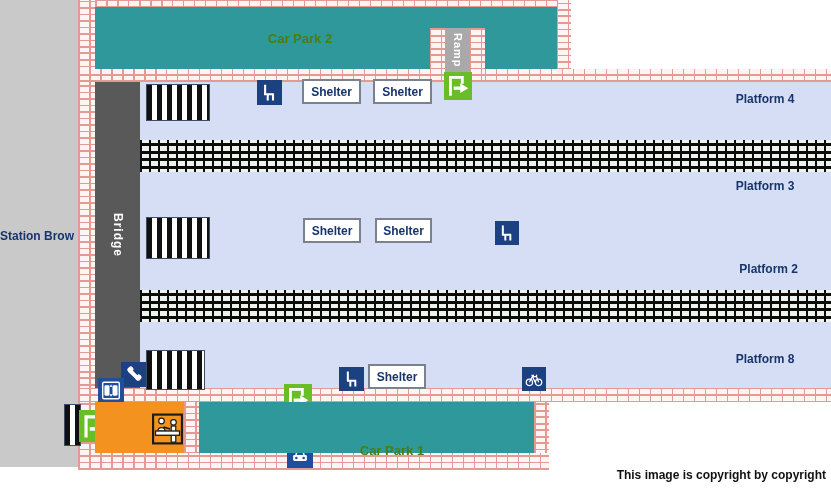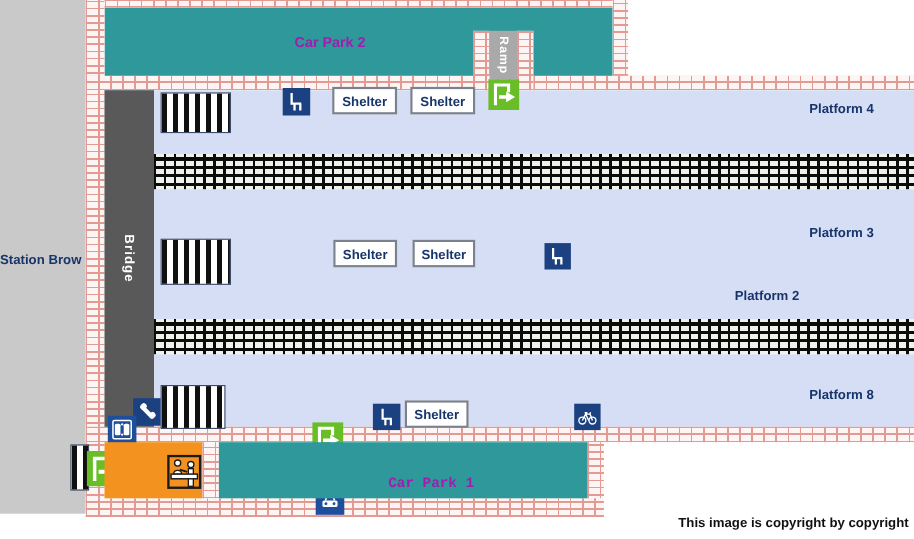--- a/index.html
+++ b/index.html
@@ -28,21 +28,21 @@
       linear-gradient(to bottom,
         transparent 0 3px,#0b0b0b 3px 6px,transparent 6px 11px,#0b0b0b 11px 14px,
         transparent 14px 18px,#0b0b0b 18px 21px,transparent 21px 26px,#0b0b0b 26px 29px,transparent 29px);
   }
   .zebra{
     background:repeating-linear-gradient(90deg,#101010 0 5px,#ffffff 5px 10px);
     border:1px solid #3c4b66;
   }
   
   .lbl{color:#17356b;font-weight:bold;font-size:12px;white-space:nowrap;}
-  .cp-label{color:#a21caf;font-weight:bold;font-size:13px;text-align:center;white-space:nowrap;}
+  .cp-label{color:#4d7c0f;font-weight:bold;font-size:13px;text-align:center;white-space:nowrap;}
   .vert{writing-mode:vertical-rl;text-orientation:mixed;color:#fff;font-weight:bold;
         display:flex;align-items:center;justify-content:center;letter-spacing:1px;}
   .shelter{
     background:#fff;border:2px solid #7a828e;color:#17356b;font-weight:bold;font-size:12px;
     display:flex;align-items:center;justify-content:center;box-sizing:border-box;height:25px;
   }
   .icon{display:flex;align-items:center;justify-content:center;}
   .navy-icon{background:#1c4181;}
   .blue-icon{background:#1f4f9c;}
   .green-icon{background:#69be28;}
@@ -79,22 +79,22 @@
   <div class="abs ramp vert" style="left:445px;top:28px;width:25px;height:44px;font-size:11px;">Ramp</div>
 
   <div class="abs bridge vert" style="left:95px;top:82px;width:45px;height:306px;font-size:12px;">Bridge</div>
 
   <div class="abs zebra" style="left:146px;top:84px;width:62px;height:35px;"></div>
   <div class="abs zebra" style="left:146px;top:217px;width:62px;height:40px;"></div>
   <div class="abs zebra" style="left:146px;top:350px;width:57px;height:38px;"></div>
   <div class="abs zebra" style="left:64px;top:404px;width:15px;height:40px;"></div>
 
   <div class="abs lbl" style="left:700px;top:92px;width:130px;text-align:center;">Platform 4</div>
-  <div class="abs lbl" style="left:700px;top:204px;width:130px;text-align:center;">Platform 3</div>
-  <div class="abs lbl" style="left:668px;top:262px;width:130px;text-align:left;">Platform 2</div>
+  <div class="abs lbl" style="left:700px;top:179px;width:130px;text-align:center;">Platform 3</div>
+  <div class="abs lbl" style="left:668px;top:262px;width:130px;text-align:right;">Platform 2</div>
   <div class="abs lbl" style="left:700px;top:352px;width:130px;text-align:center;">Platform 8</div>
 
   <div class="abs shelter" style="left:302px;top:79px;width:59px;">Shelter</div>
   <div class="abs shelter" style="left:373px;top:79px;width:59px;">Shelter</div>
   <div class="abs shelter" style="left:303px;top:218px;width:58px;">Shelter</div>
   <div class="abs shelter" style="left:375px;top:218px;width:57px;">Shelter</div>
   <div class="abs shelter" style="left:368px;top:364px;width:58px;">Shelter</div>
 
   <div class="abs icon navy-icon" style="left:257px;top:80px;width:25px;height:25px;">
     <svg width="21" height="21" viewBox="0 0 24 24">
@@ -179,17 +179,17 @@
         <circle cx="7.5" cy="6" r="2.1" fill="#fff" stroke="#1a1a1a" stroke-width="0.9"></circle>
         <path d="M4.8 13.5 c0-3.4 5.4-3.4 5.4 0 z" fill="#fff" stroke="#1a1a1a" stroke-width="0.9"></path>
         <path d="M9 10.5 l5 1.5" stroke="#1a1a1a" stroke-width="1.2"></path>
         <circle cx="16.5" cy="7" r="2.1" fill="#fff" stroke="#1a1a1a" stroke-width="0.9"></circle>
         <rect x="14.8" y="9.8" width="3.4" height="12" fill="#fff" stroke="#1a1a1a" stroke-width="0.9"></rect>
         <rect x="3" y="13.5" width="18" height="3.2" fill="#fff" stroke="#1a1a1a" stroke-width="1"></rect>
       </svg>
   </div>
 
   <div class="abs teal" style="left:199px;top:402px;width:335px;height:51px;"></div>
-  <div class="abs cp-label" style="left:199px;top:432px;width:386px;font-family:Liberation Mono, monospace;">Car Park 1</div>
+  <div class="abs cp-label" style="left:199px;top:443px;width:386px;">Car Park 1</div>
 
   <div class="abs copyright" style="right:5px;top:468px;">This image is copyright by copyright</div>
 
 </div>
 
 </body></html>

